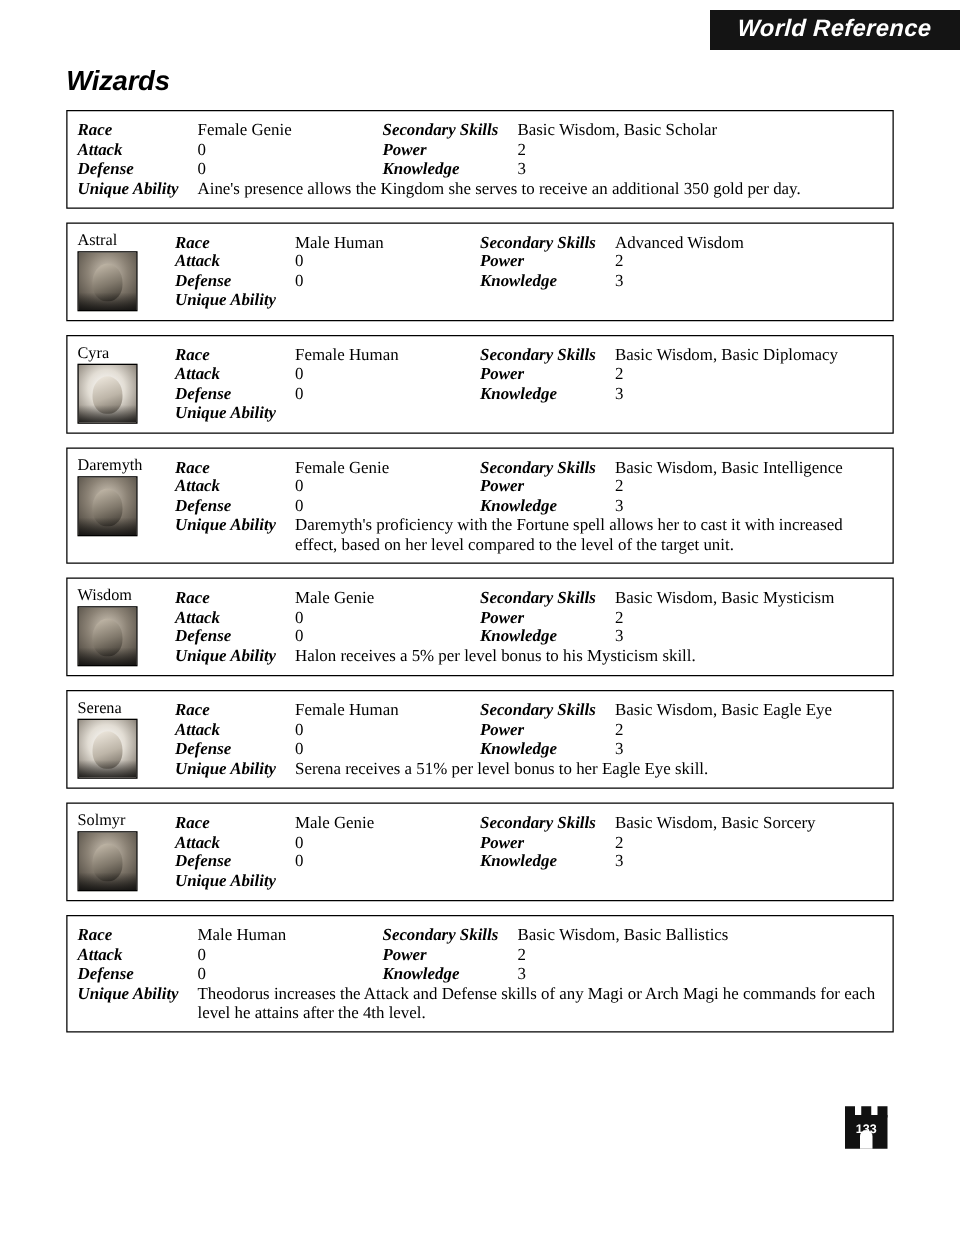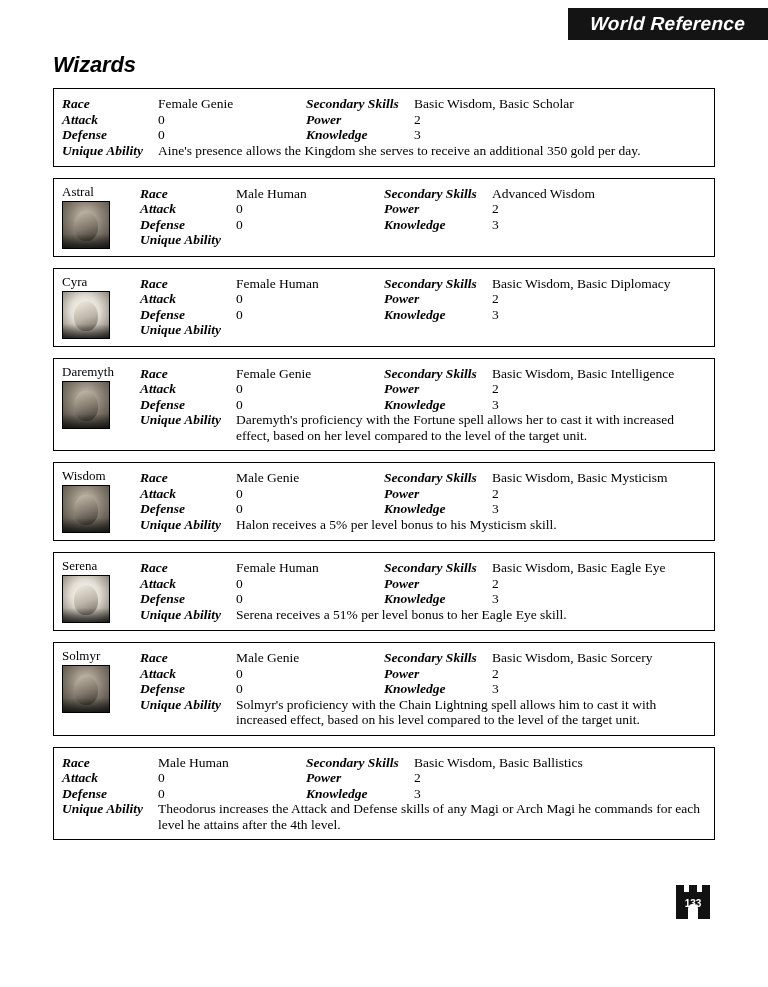--- a/index.html
+++ b/index.html
@@ -433,21 +433,20 @@
           <span class="val-b">2</span>
         </div>
         <div class="row">
           <span class="lbl lbl-a">Defense</span>
           <span class="val-a">0</span>
           <span class="lbl lbl-b">Knowledge</span>
           <span class="val-b">3</span>
         </div>
         <div class="ability-row">
           <span class="lbl">Unique Ability</span>
-          <span class="ability-text">Solmyr's proficiency with the Chain Lightning spell allows him to cast it with increased effect, based on his level compared to the level of the target unit.</span>
         </div>
       </div>
     </div>
     <div class="card">
       <div class="card-body">
         <div class="row">
           <span class="lbl lbl-a">Race</span>
           <span class="val-a">Male Human</span>
           <span class="lbl lbl-b">Secondary Skills</span>
           <span class="val-b">Basic Wisdom, Basic Ballistics</span>

